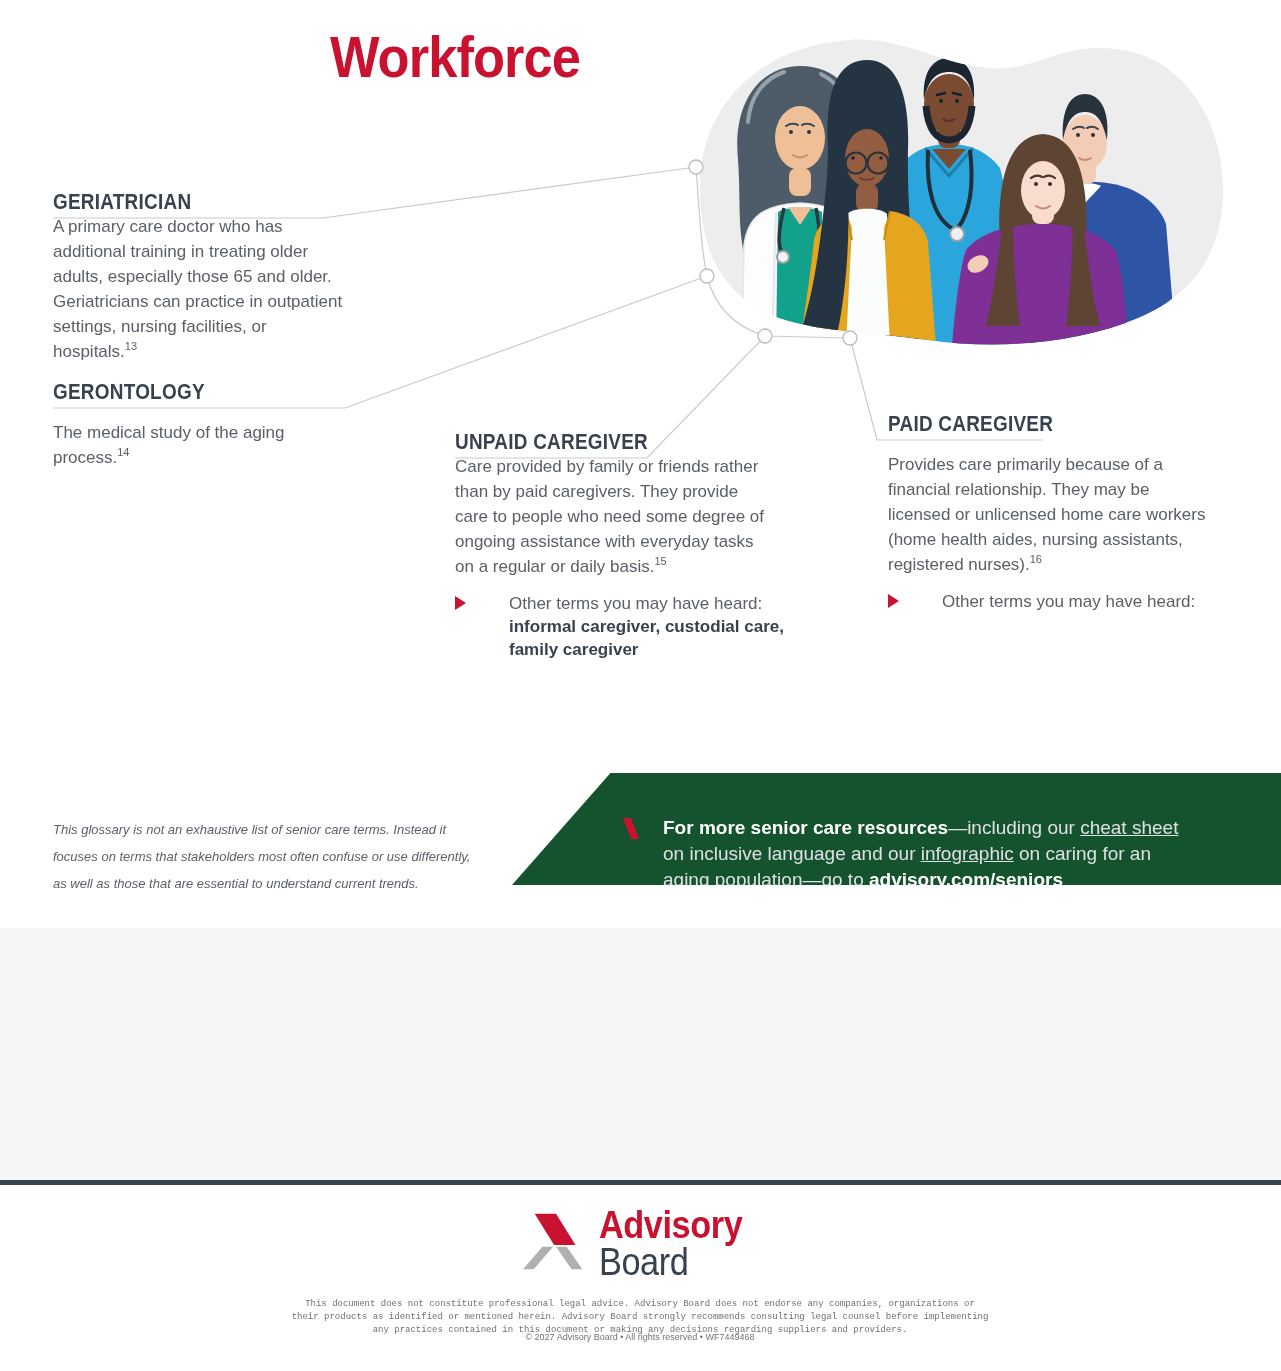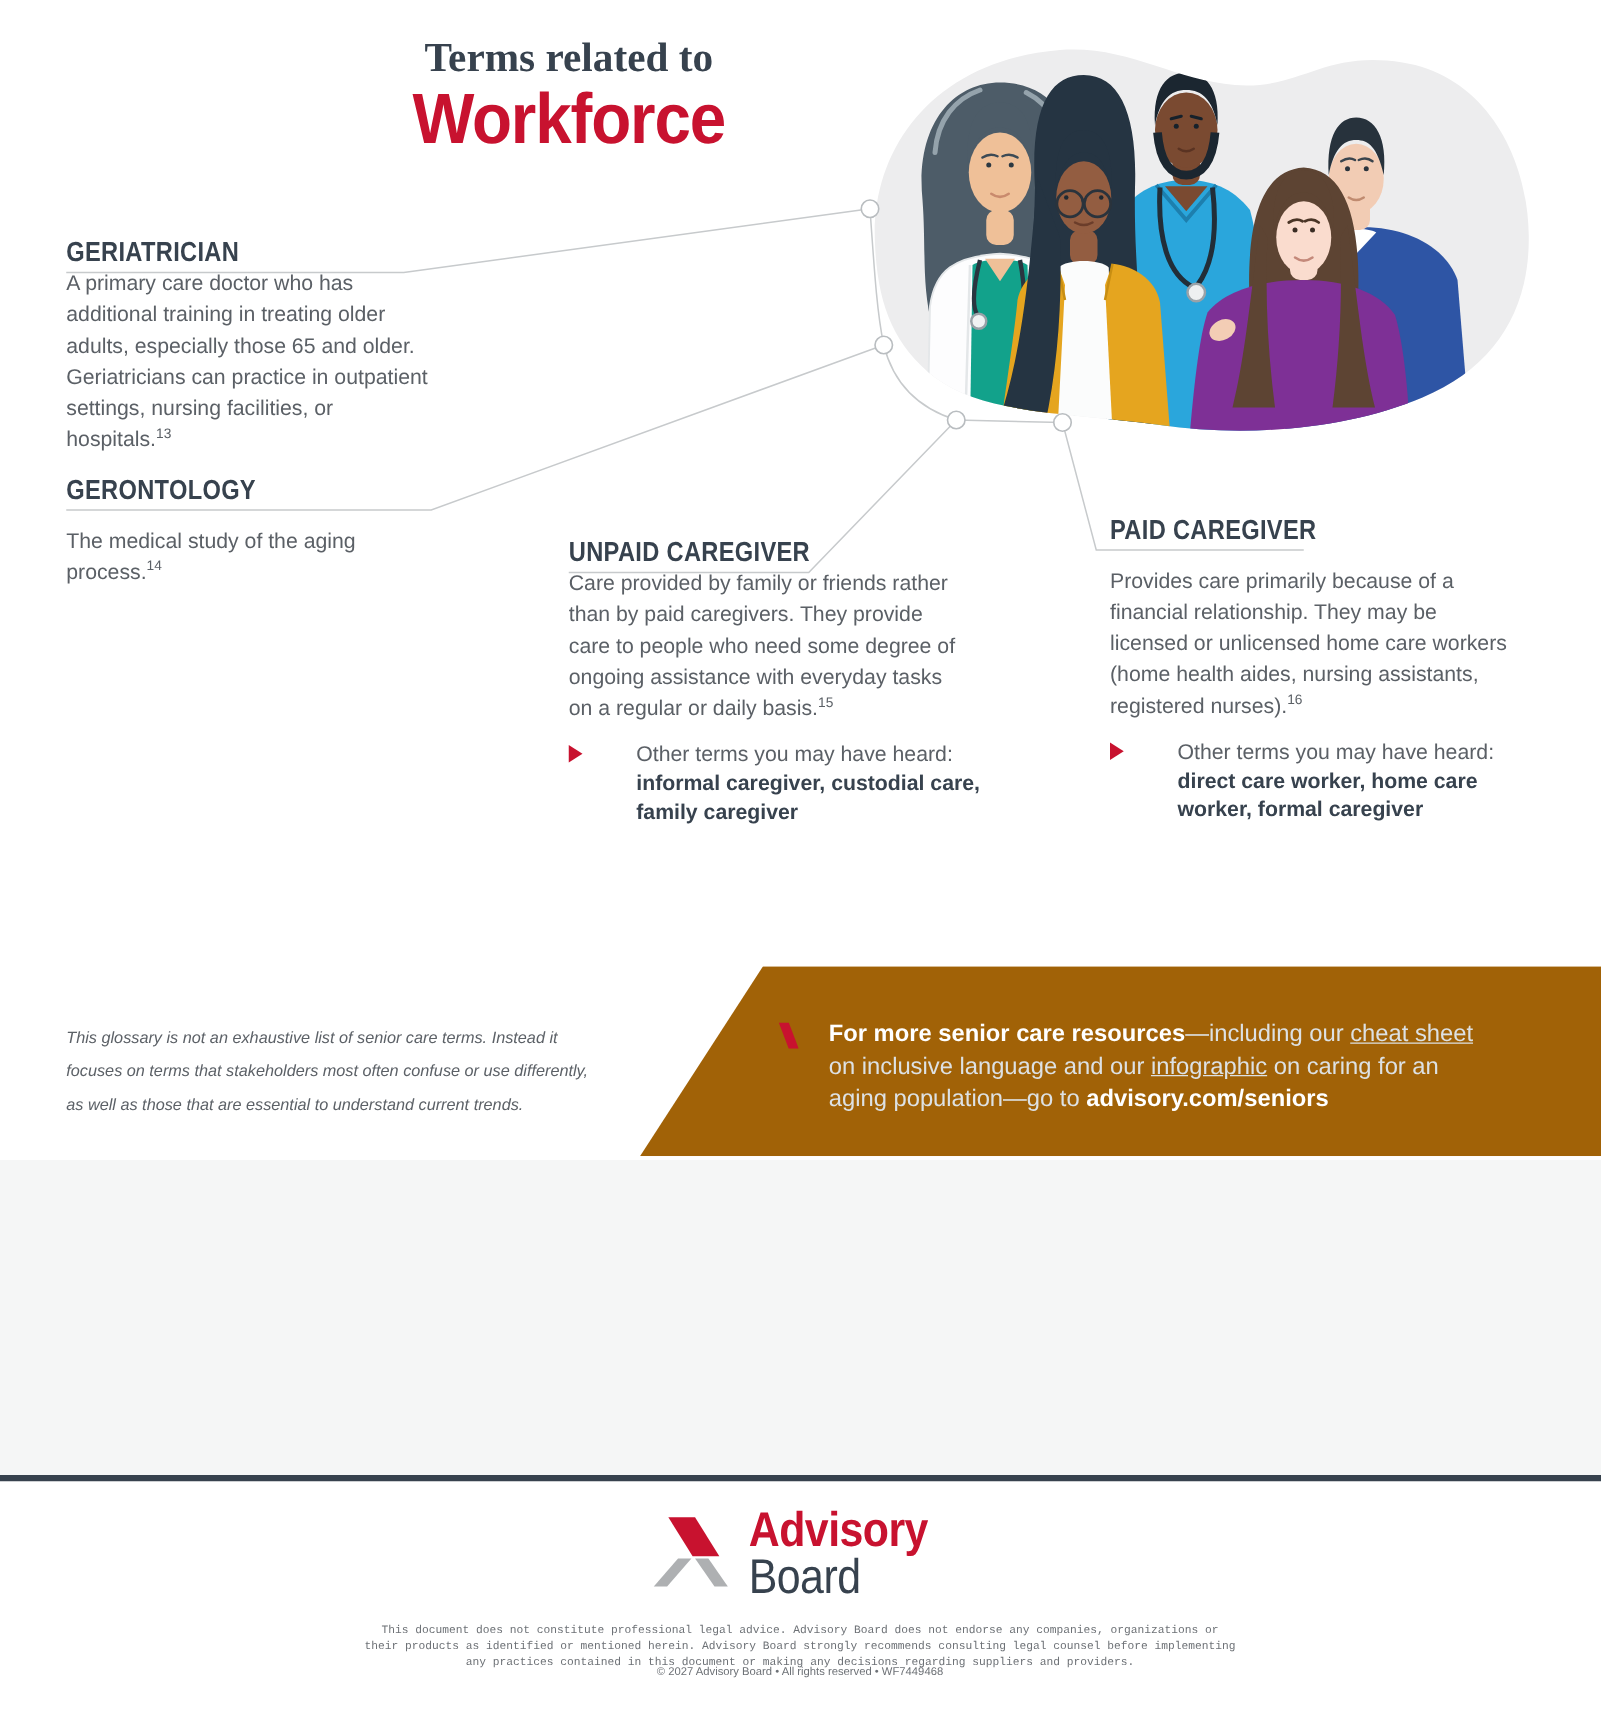--- a/index.html
+++ b/index.html
@@ -25,21 +25,21 @@
   .other{margin-top:13px;display:flex;align-items:flex-start;font-size:17px;line-height:23px;gap:35px;}
   .tri{flex:0 0 auto;width:0;height:0;margin:4px 8px 0 0;
        border-left:11px solid #c8122f;border-top:7px solid transparent;border-bottom:7px solid transparent;}
   .other strong{color:#37424e;display:block;}
   .other .lbl{display:block;color:#5b6066;}
 
   
   .note{left:53px;top:803px;width:432px;font-style:italic;font-size:13px;line-height:27px;color:#5c6167;}
 
   
-  .banner{left:512px;top:773px;width:769px;height:152px;background:#a16207;
+  .banner{left:512px;top:773px;width:769px;height:112px;background:#14532d;
           clip-path:polygon(12.8% 0,100% 0,100% 100%,0 100%);}
   .banner-mark{position:absolute;left:111px;top:45px;width:16px;height:21px;}
   .banner-text{position:absolute;left:151px;top:42px;width:520px;
                font-size:19px;line-height:26px;color:#dde1e3;}
   .banner-text .w{color:#ffffff;font-weight:bold;}
   .banner-text a{color:#dde1e3;text-decoration:underline;cursor:pointer;}
 
   
   .footnotes{left:0;top:928px;width:1281px;height:252px;background:#f5f6f6;}
 
@@ -160,21 +160,20 @@
     </g>
     <g fill="#ffffff" stroke="#b9bdc0" stroke-width="1.3">
       <circle cx="696" cy="167" r="7"></circle>
       <circle cx="707" cy="276" r="7"></circle>
       <circle cx="765" cy="336" r="7"></circle>
       <circle cx="850" cy="338" r="7"></circle>
     </g>
   </svg>
 
   <header class="abs title-block">
-    <div class="title-eyebrow">Terms related to</div>
     <div class="title-word">Workforce</div>
   </header>
 
   <section class="abs term" style="left:53px;top:190px;width:312px;">
     <h2>GERIATRICIAN</h2>
     <p style="margin-top:0;width:300px;"><span>A primary care doctor who has additional training in treating older adults, especially those 65 and older. Geriatricians can practice in outpatient settings, nursing facilities, or hospitals.</span><sup>13</sup></p>
   </section>
 
   <section class="abs term" style="left:53px;top:380px;width:312px;">
     <h2>GERONTOLOGY</h2>
@@ -193,21 +192,20 @@
     </div>
   </section>
 
   <section class="abs term" style="left:888px;top:412px;width:330px;">
     <h2>PAID CAREGIVER</h2>
     <p style="margin-top:16px;width:325px;"><span>Provides care primarily because of a financial relationship. They may be licensed or unlicensed home care workers (home health aides, nursing assistants, registered nurses).</span><sup>16</sup></p>
     <div class="other">
       <span class="tri"></span>
       <div style="width:262px;">
         <span class="lbl">Other terms you may have heard:</span>
-        <strong>direct care worker, home care worker, formal caregiver</strong>
       </div>
     </div>
   </section>
 
   <p class="abs note">This glossary is not an exhaustive list of senior care terms. Instead it focuses on terms that stakeholders most often confuse or use differently, as well as those that are essential to understand current trends.</p>
 
   <div class="abs banner">
     <svg class="banner-mark" viewBox="0 0 16 21">
         <polygon points="0,0 8,0 16,21 8,21" fill="#c8122f"></polygon>
       </svg>

